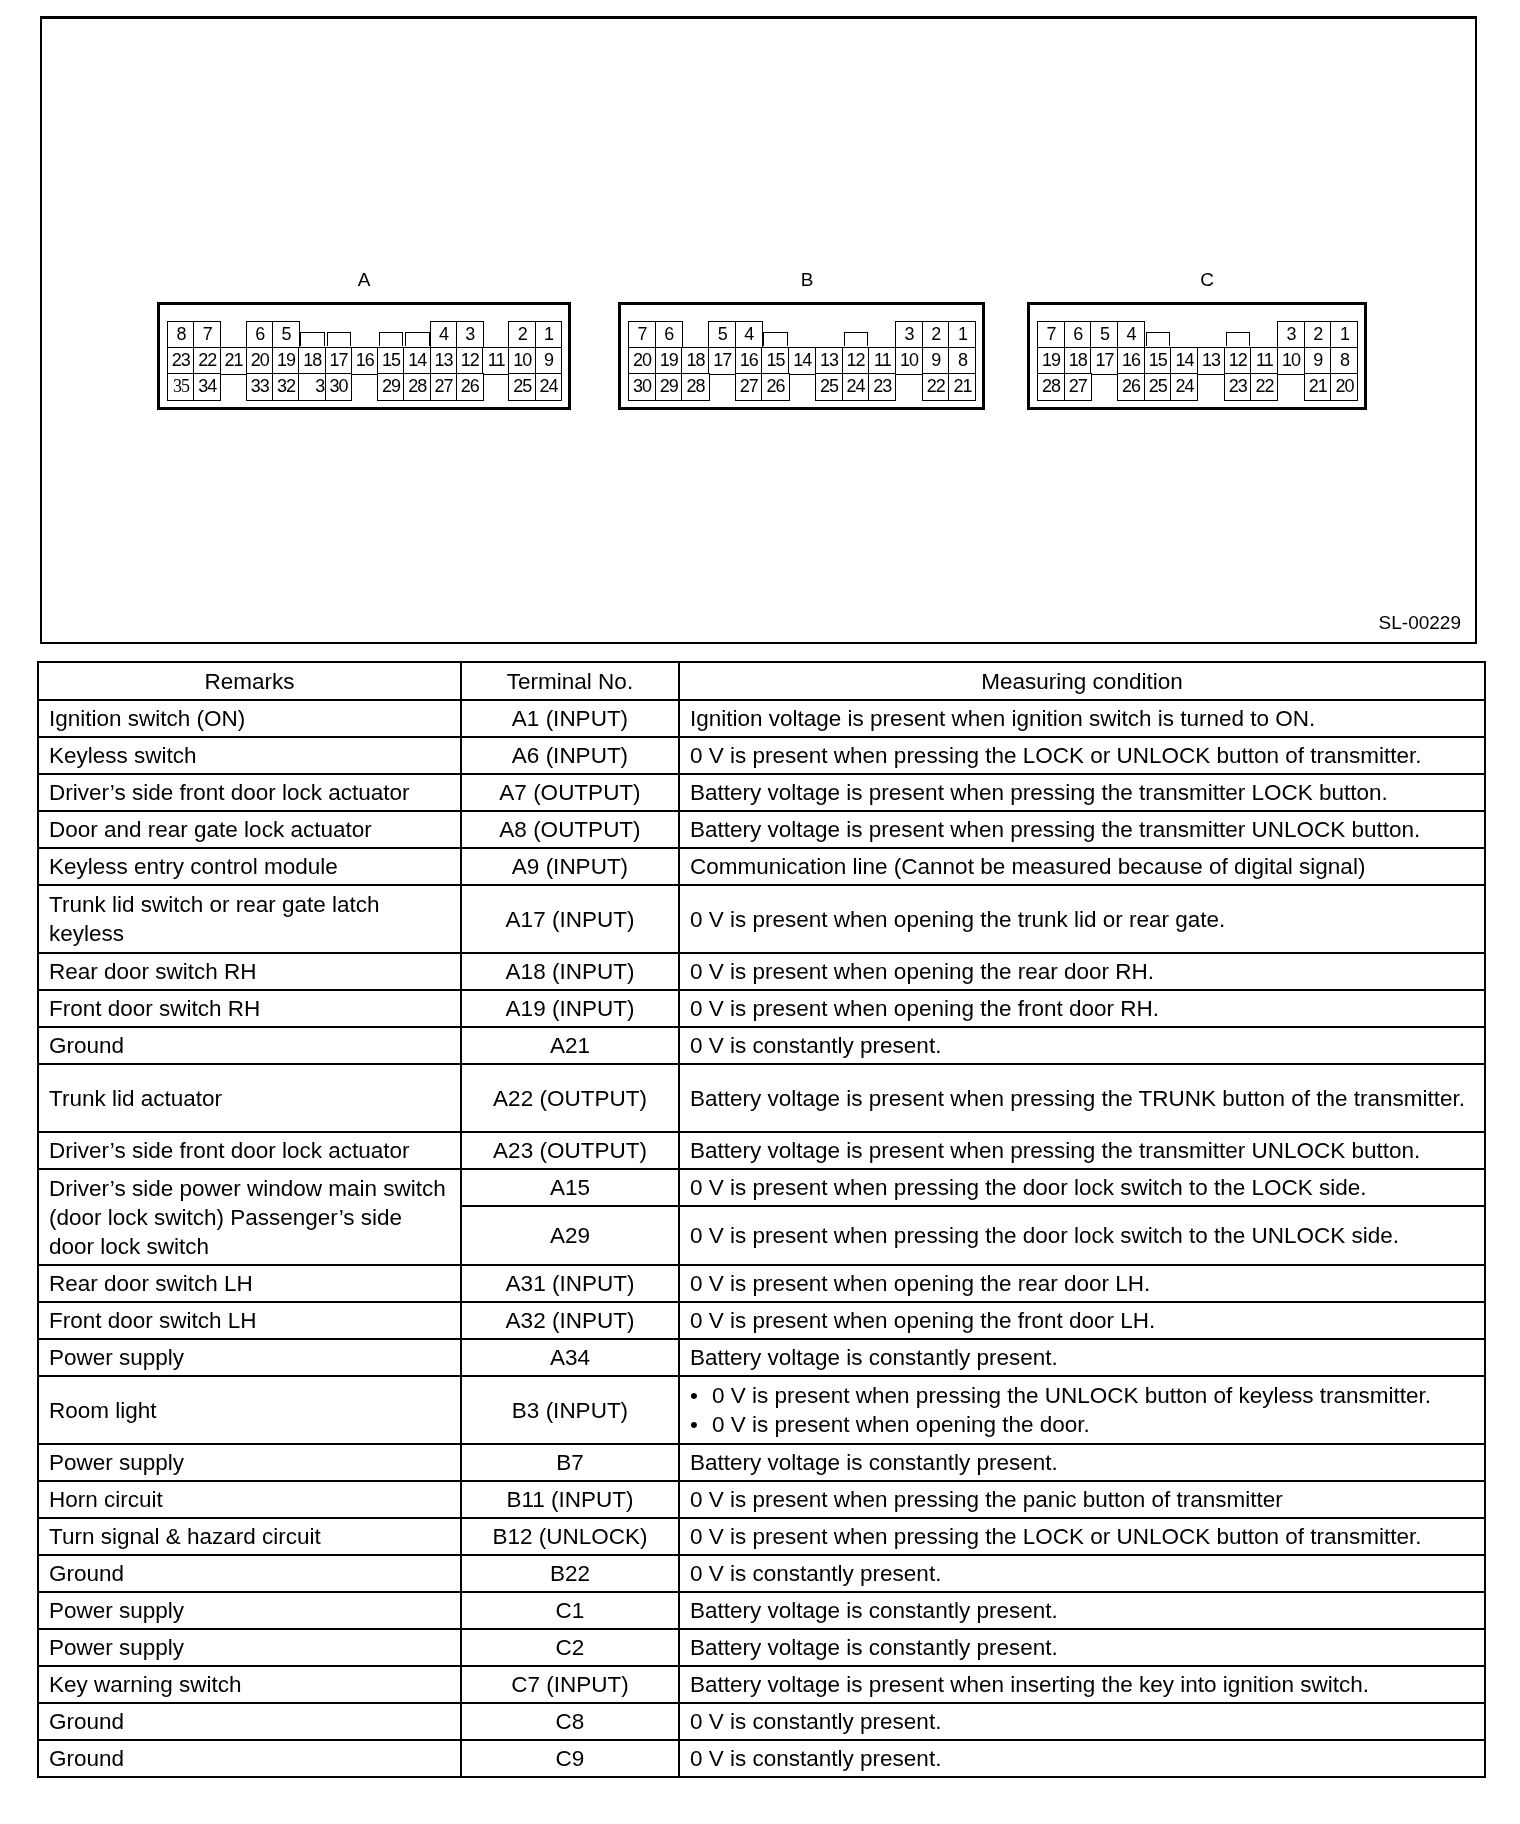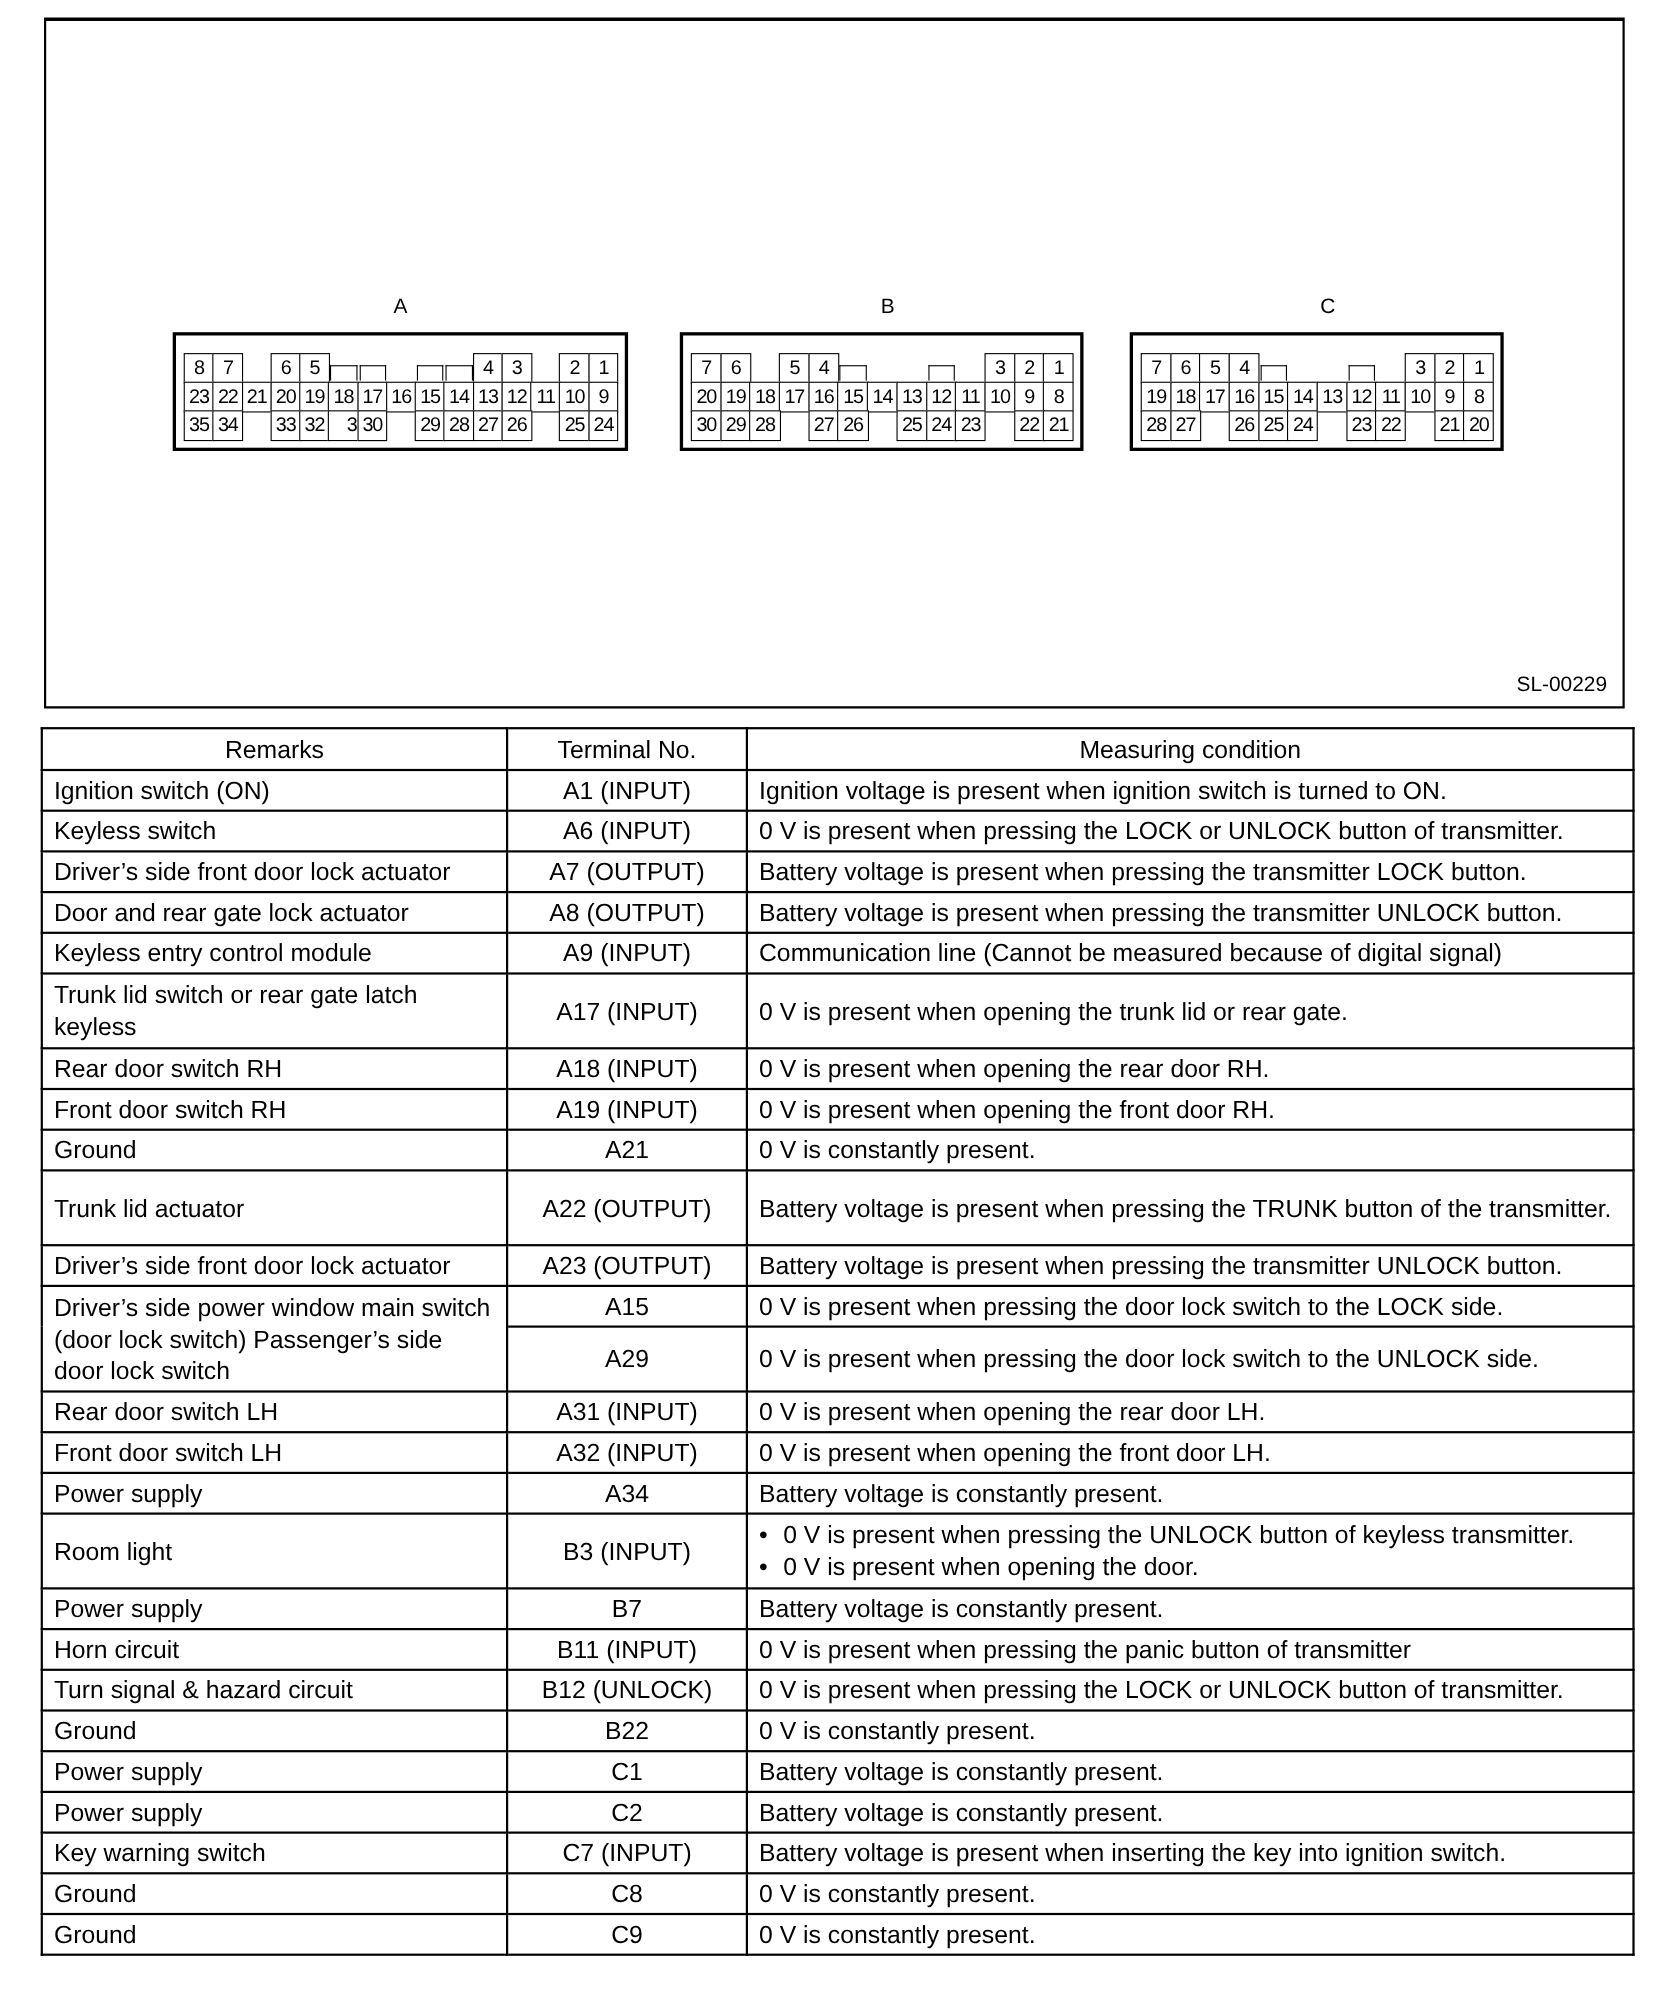--- a/index.html
+++ b/index.html
@@ -50,21 +50,21 @@
       <div class="cell" style="left: 138.333px; top: 42px; width: 27.7667px; height: 27.5px;">18</div>
       <div class="cell" style="left: 164.6px; top: 42px; width: 27.7667px; height: 27.5px;">17</div>
       <div class="cell" style="left: 190.867px; top: 42px; width: 27.7667px; height: 27.5px;">16</div>
       <div class="cell" style="left: 217.133px; top: 42px; width: 27.7667px; height: 27.5px;">15</div>
       <div class="cell" style="left: 243.4px; top: 42px; width: 27.7667px; height: 27.5px;">14</div>
       <div class="cell" style="left: 269.667px; top: 42px; width: 27.7667px; height: 27.5px;">13</div>
       <div class="cell" style="left: 295.933px; top: 42px; width: 27.7667px; height: 27.5px;">12</div>
       <div class="cell" style="left: 322.2px; top: 42px; width: 27.7667px; height: 27.5px;">11</div>
       <div class="cell" style="left: 348.467px; top: 42px; width: 27.7667px; height: 27.5px;">10</div>
       <div class="cell" style="left: 374.733px; top: 42px; width: 27.7667px; height: 27.5px;">9</div>
-      <div class="cell" style="left: 7px; top: 68px; width: 27.7667px; height: 27.5px;">35</div>
+      <div class="cell" style="left: 7px; top: 68px; width: 27.7667px; height: 27.5px; font-family: Liberation Serif, serif;">35</div>
       <div class="cell" style="left: 33.2667px; top: 68px; width: 27.7667px; height: 27.5px;">34</div>
       <div class="cell" style="left: 85.8px; top: 68px; width: 27.7667px; height: 27.5px;">33</div>
       <div class="cell" style="left: 112.067px; top: 68px; width: 27.7667px; height: 27.5px;">32</div>
       <div class="cell" style="left: 138.333px; top: 68px; width: 52px; height: 27.5px;">31</div>
       <div class="cell" style="left: 164.6px; top: 68px; width: 27.7667px; height: 27.5px;">30</div>
       <div class="cell" style="left: 217.133px; top: 68px; width: 27.7667px; height: 27.5px;">29</div>
       <div class="cell" style="left: 243.4px; top: 68px; width: 27.7667px; height: 27.5px;">28</div>
       <div class="cell" style="left: 269.667px; top: 68px; width: 27.7667px; height: 27.5px;">27</div>
       <div class="cell" style="left: 295.933px; top: 68px; width: 27.7667px; height: 27.5px;">26</div>
       <div class="cell" style="left: 348.467px; top: 68px; width: 27.7667px; height: 27.5px;">25</div>

